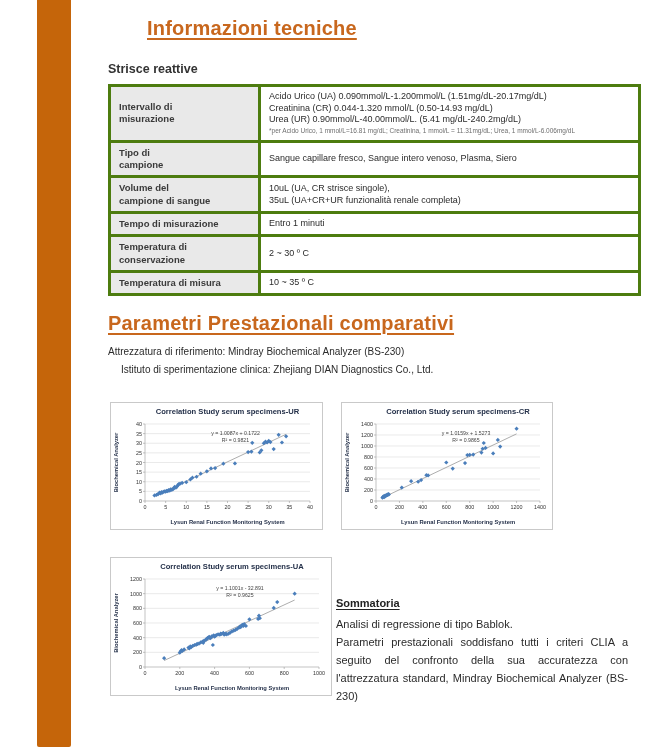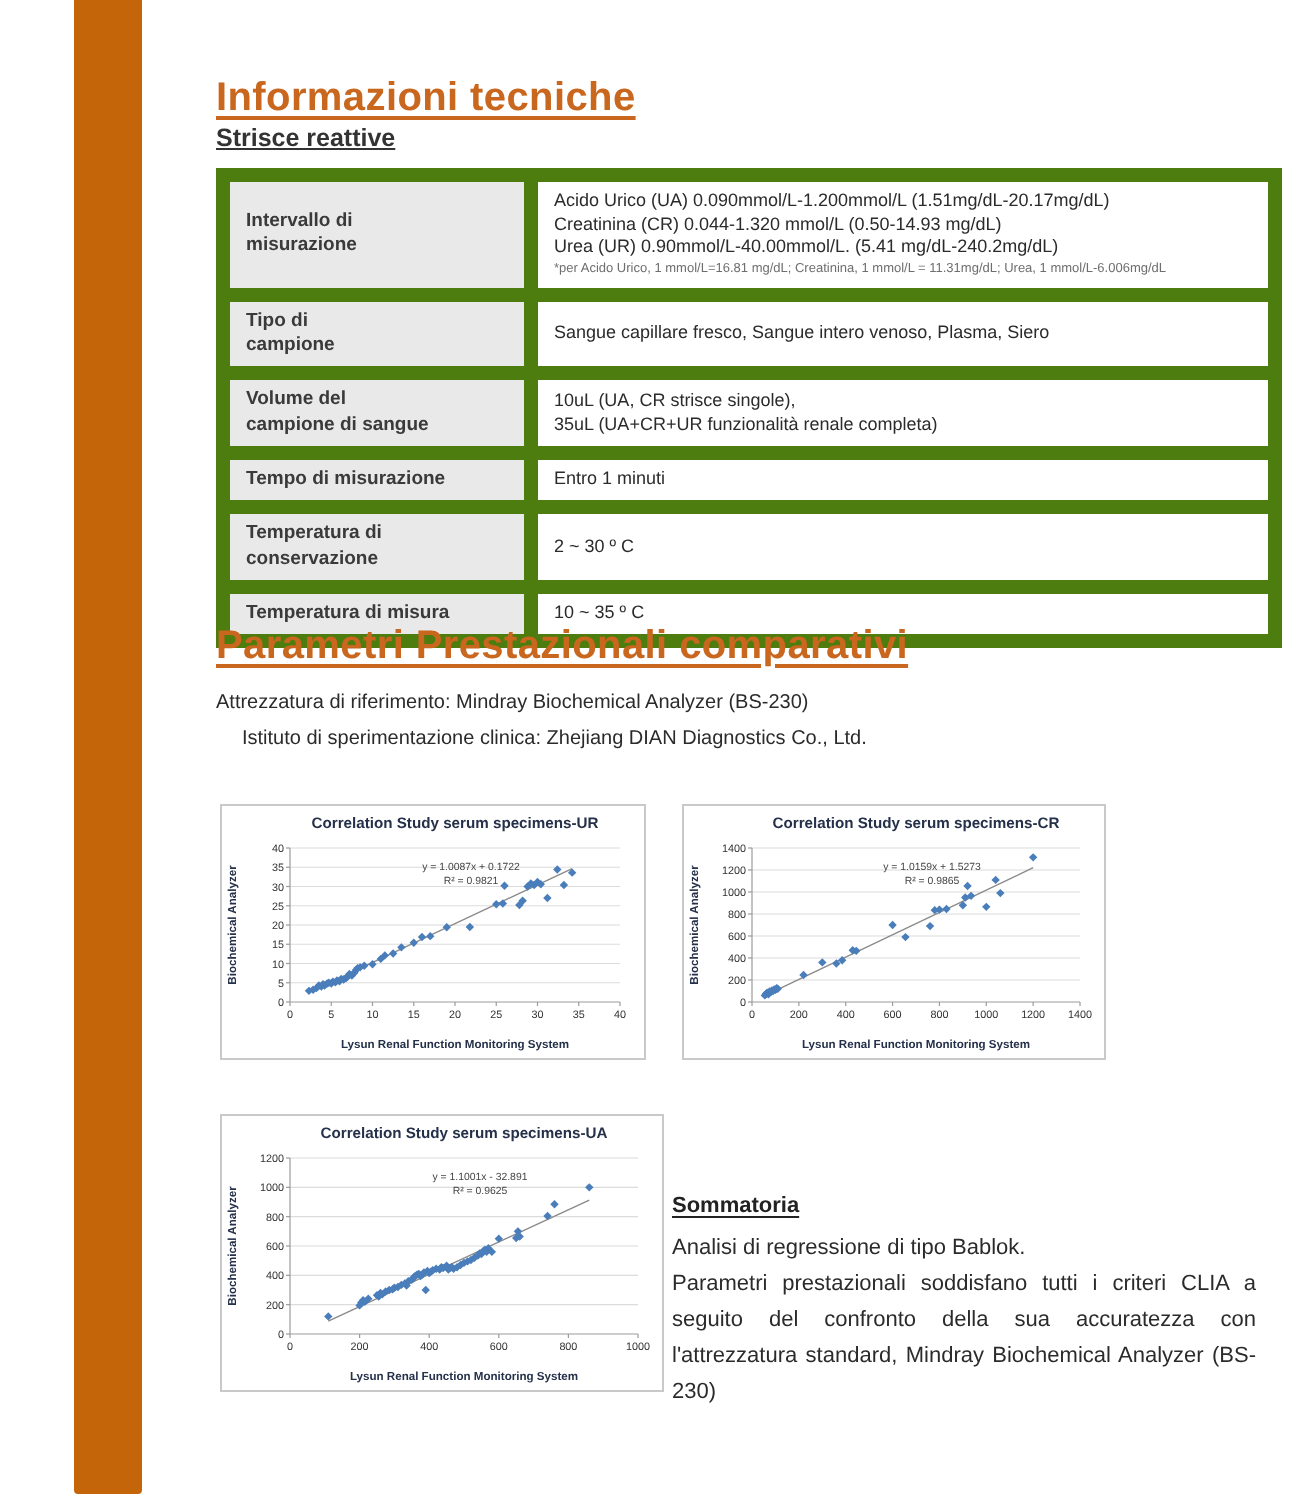--- a/index.html
+++ b/index.html
@@ -10,32 +10,32 @@
   .orange-bar{
     position:absolute;left:37px;top:0;width:34px;height:747px;
     background:#c5650a;border-radius:0 0 2px 2px;
   }
   .h-orange{
     position:absolute;left:108px;margin:0;
     font-size:20px;font-weight:bold;color:#c8671d;
     text-decoration:underline;text-decoration-thickness:2px;text-underline-offset:3px;
     letter-spacing:.2px;
   }
-  #title-tech{top:38px;}
+  #title-tech{top:17px;margin-left:39px;}
   #title-perf{top:312px;}
   #subtitle-strips{
     position:absolute;left:108px;top:62px;margin:0;
-    font-size:12.5px;font-weight:bold;color:#333;text-decoration:underline;
+    font-size:12.5px;font-weight:bold;color:#333;
   }
   table.spec{
     position:absolute;left:108px;top:84px;width:533px;
     border-collapse:collapse;table-layout:fixed;
   }
   table.spec th,table.spec td{
-    border:7px solid #4d7c0f;vertical-align:middle;
+    border:3px solid #4d7c0f;vertical-align:middle;
     padding:4px 8px;line-height:1.3;
   }
   table.spec th{
     width:131px;background:#e9e9e9;text-align:left;
     font-size:9.5px;font-weight:bold;color:#3a3a3a;
   }
   table.spec td{font-size:9px;color:#2b2b2b;}
   table.spec .note{font-size:6.5px;color:#6e6e6e;margin-top:1px;white-space:nowrap;}
   .refline{position:absolute;left:108px;margin:0;font-size:10px;color:#2b2b2b;}
   #ref1{top:346px;}

